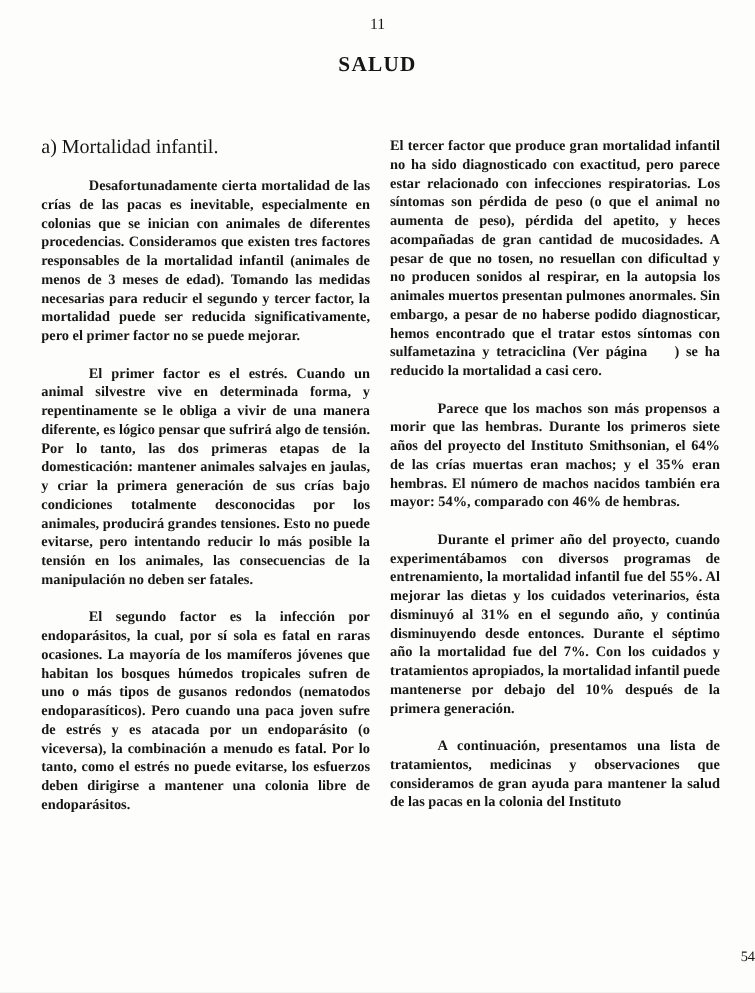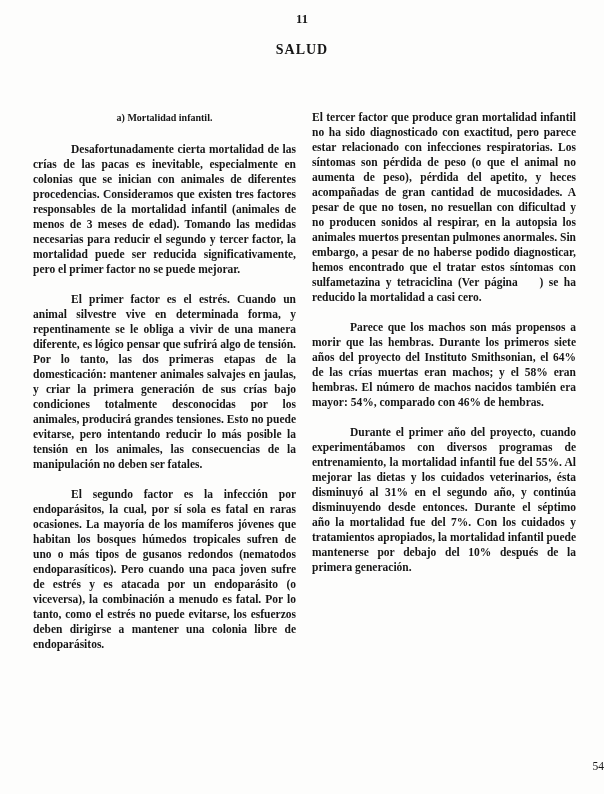--- a/index.html
+++ b/index.html
@@ -17,46 +17,46 @@
     font-family: "Liberation Serif", "DejaVu Serif", serif;
     overflow: hidden;
   }
   .page-number-top {
     position: absolute;
     top: 12px;
     left: 0;
     width: 100%;
     text-align: center;
     font-size: 12.5px;
-    font-weight: bold;
+    font-weight: normal;
   }
   .page-title {
     position: absolute;
     top: 42px;
     left: 0;
     width: 100%;
     text-align: center;
-    font-size: 14px;
+    font-size: 17px;
     font-weight: bold;
     letter-spacing: 1px;
   }
   .column {
     position: absolute;
     top: 110px;
     font-size: 11.5px;
     line-height: 15px;
     text-align: justify;
   }
   .column-left  { left: 33px;  width: 263px; }
   .column-right { left: 312px; width: 264px; }
   .section-heading {
-    font-size: 10px;
-    font-weight: bold;
+    font-size: 16px;
+    font-weight: normal;
     margin: 0 0 17px 0;
-    text-align: center;
+    text-align: left;
   }
   .para {
     margin: 0 0 15px 0;
     text-indent: 38px;
     font-weight: bold;
   }
   .para.flush {
     text-indent: 0;
   }
   .page-number-bottom {
@@ -79,19 +79,20 @@
 
   <div class="column column-left">
     <h3 class="section-heading">a) Mortalidad infantil.</h3>
     <p class="para">Desafortunadamente cierta mortalidad de las crías de las pacas es inevitable, especialmente en colonias que se inician con animales de diferentes procedencias. Consideramos que existen tres factores responsables de la mortalidad infantil (animales de menos de 3 meses de edad). Tomando las medidas necesarias para reducir el segundo y tercer factor, la mortalidad puede ser reducida significativamente, pero el primer factor no se puede mejorar.</p>
     <p class="para">El primer factor es el estrés. Cuando un animal silvestre vive en determinada forma, y repentinamente se le obliga a vivir de una manera diferente, es lógico pensar que sufrirá algo de tensión. Por lo tanto, las dos primeras etapas de la domesticación: mantener animales salvajes en jaulas, y criar la primera generación de sus crías bajo condiciones totalmente desconocidas por los animales, producirá grandes tensiones. Esto no puede evitarse, pero intentando reducir lo más posible la tensión en los animales, las consecuencias de la manipulación no deben ser fatales.</p>
     <p class="para">El segundo factor es la infección por endoparásitos, la cual, por sí sola es fatal en raras ocasiones. La mayoría de los mamíferos jóvenes que habitan los bosques húmedos tropicales sufren de uno o más tipos de gusanos redondos (nematodos endoparasíticos). Pero cuando una paca joven sufre de estrés y es atacada por un endoparásito (o viceversa), la combinación a menudo es fatal. Por lo tanto, como el estrés no puede evitarse, los esfuerzos deben dirigirse a mantener una colonia libre de endoparásitos.</p>
   </div>
 
   <div class="column column-right">
     <p class="para flush">El tercer factor que produce gran mortalidad infantil no ha sido diagnosticado con exactitud, pero parece estar relacionado con infecciones respiratorias. Los síntomas son pérdida de peso (o que el animal no aumenta de peso), pérdida del apetito, y heces acompañadas de gran cantidad de mucosidades. A pesar de que no tosen, no resuellan con dificultad y no producen sonidos al respirar, en la autopsia los animales muertos presentan pulmones anormales. Sin embargo, a pesar de no haberse podido diagnosticar, hemos encontrado que el tratar estos síntomas con sulfametazina y tetraciclina (Ver página&nbsp;&nbsp;&nbsp;&nbsp;) se ha reducido la mortalidad a casi cero.</p>
-    <p class="para">Parece que los machos son más propensos a morir que las hembras. Durante los primeros siete años del proyecto del Instituto Smithsonian, el 64% de las crías muertas eran machos; y el 58% eran hembras. El número de machos nacidos también era mayor: 54%, comparado con 46% de hembras.</p>
+    <p class="para">Parece que los machos son más propensos a morir que las hembras. Durante los primeros siete años del proyecto del Instituto Smithsonian, el 64% de las crías muertas eran machos; y el 35% eran hembras. El número de machos nacidos también era mayor: 54%, comparado con 46% de hembras.</p>
     <p class="para">Durante el primer año del proyecto, cuando experimentábamos con diversos programas de entrenamiento, la mortalidad infantil fue del 55%. Al mejorar las dietas y los cuidados veterinarios, ésta disminuyó al 31% en el segundo año, y continúa disminuyendo desde entonces. Durante el séptimo año la mortalidad fue del 7%. Con los cuidados y tratamientos apropiados, la mortalidad infantil puede mantenerse por debajo del 10% después de la primera generación.</p>
+    <p class="para">A continuación, presentamos una lista de tratamientos, medicinas y observaciones que consideramos de gran ayuda para mantener la salud de las pacas en la colonia del Instituto</p>
   </div>
 
   <div class="page-number-bottom">54</div>
 
 </div>
 
 </body></html>

